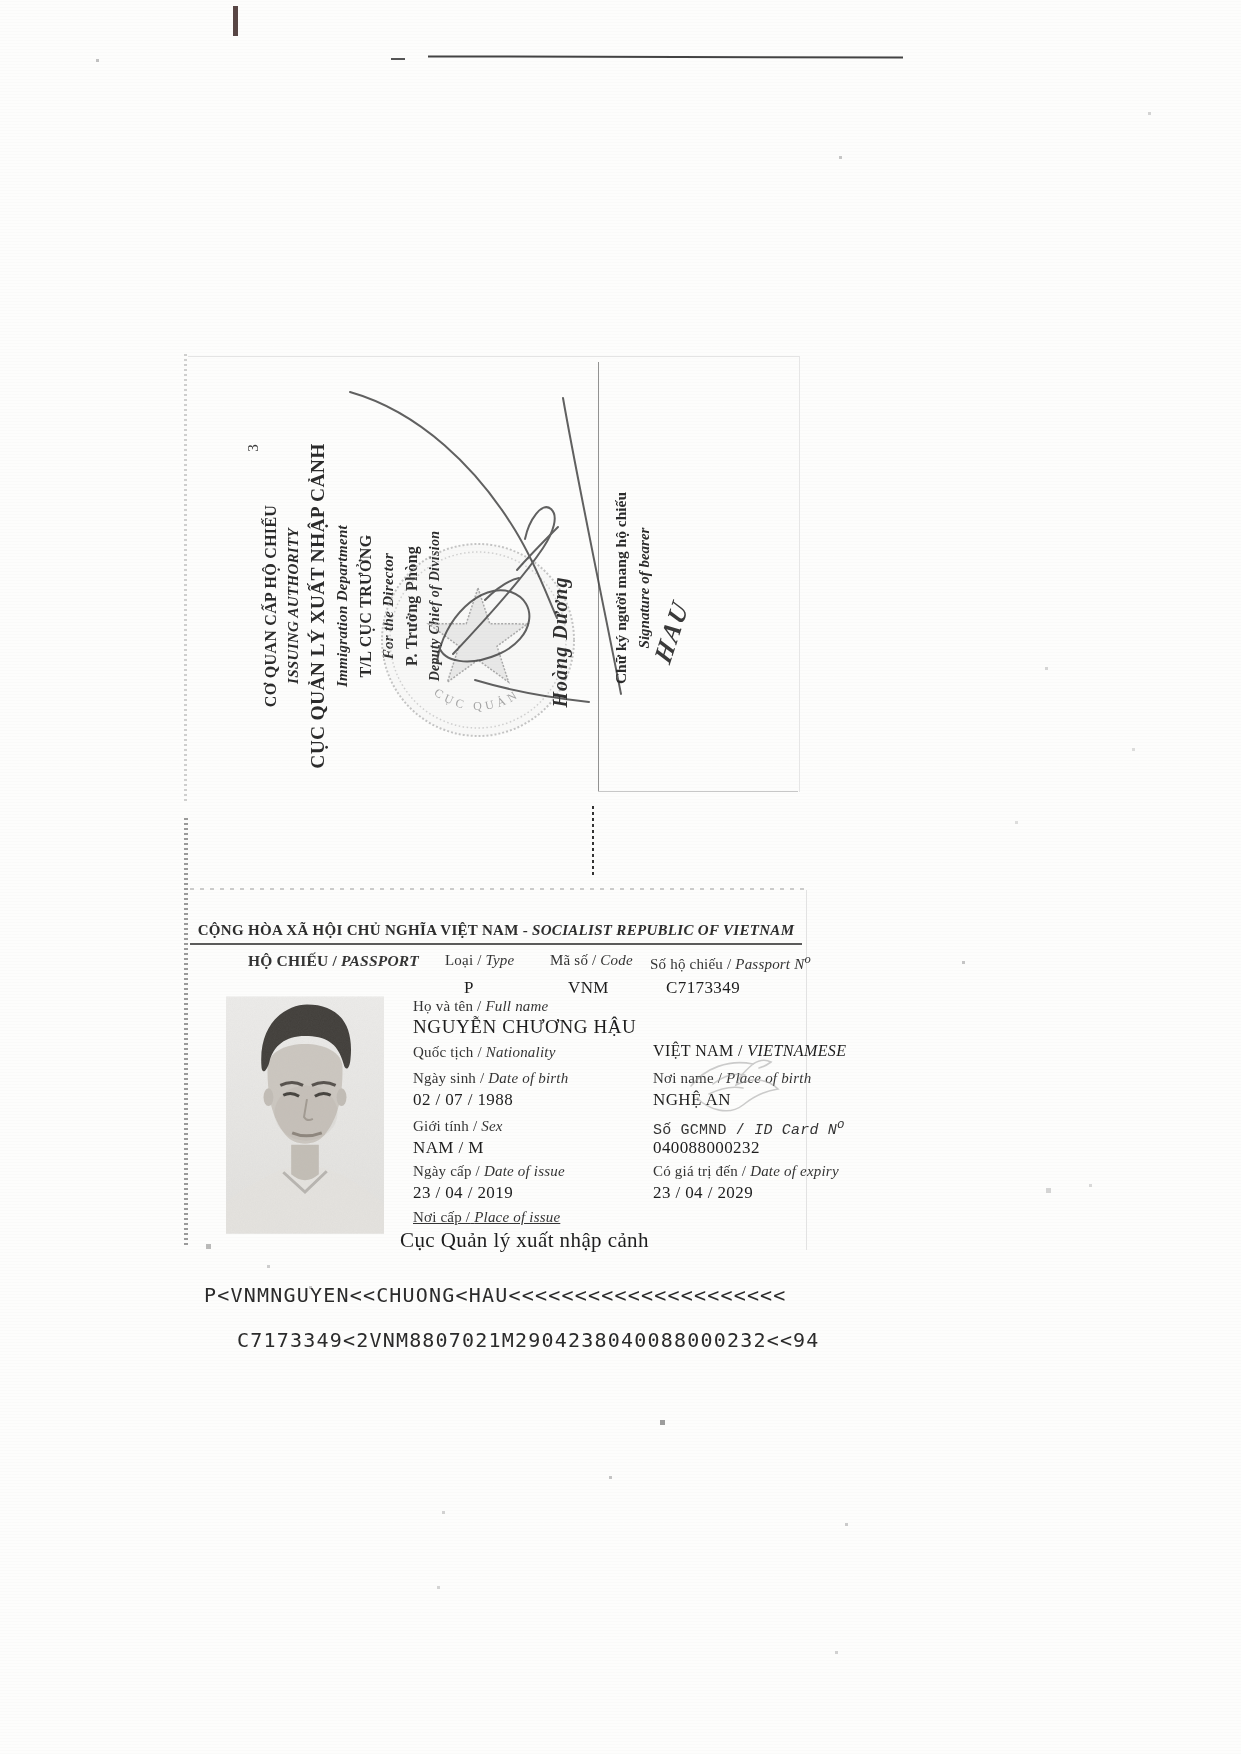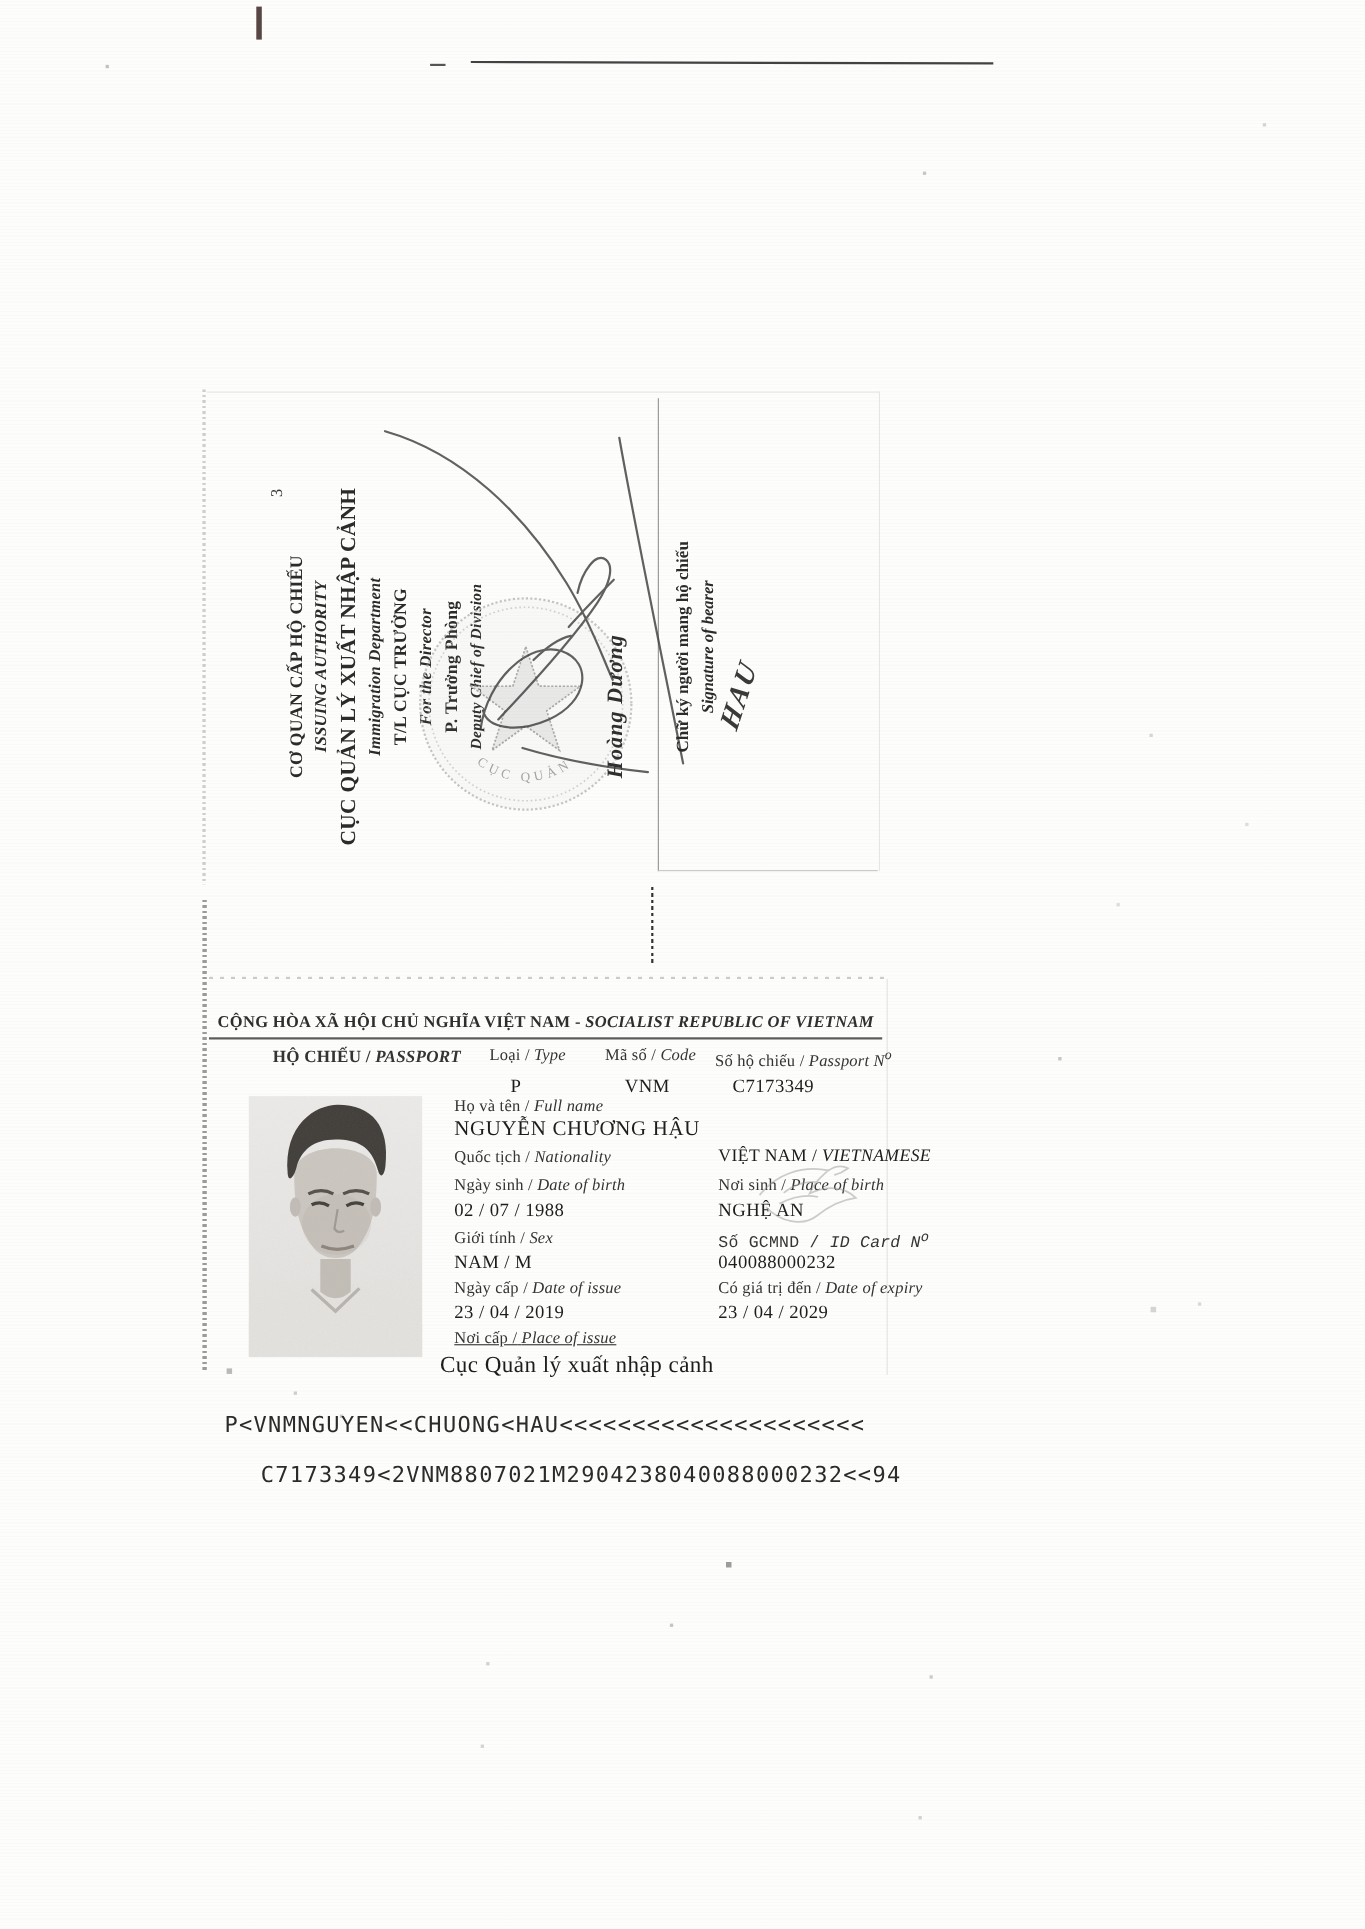--- a/index.html
+++ b/index.html
@@ -174,21 +174,21 @@
     <span class="en">VIETNAMESE</span>
   </div>
 
   <div class="abs lbl" style="left:413px;top:1070px;">
     <span class="vn" style="font-weight:400">Ngày sinh /</span>
     <span class="en" style="font-weight:400">Date of birth</span>
   </div>
   <div class="abs val" style="left:413px;top:1090px;">02 / 07 / 1988</div>
 
   <div class="abs lbl" style="left:653px;top:1070px;">
-    <span class="vn" style="font-weight:400">Nơi sinh /</span>
+    <span class="vn" style="font-weight:400">Nơi name /</span>
     <span class="en" style="font-weight:400">Place of birth</span>
   </div>
   <div class="abs val" style="left:653px;top:1090px;">NGHỆ AN</div>
 
   <div class="abs lbl" style="left:413px;top:1118px;">
     <span class="vn" style="font-weight:400">Giới tính /</span>
     <span class="en" style="font-weight:400">Sex</span>
   </div>
   <div class="abs val" style="left:413px;top:1138px;text-align:center;">NAM / M</div>
 

